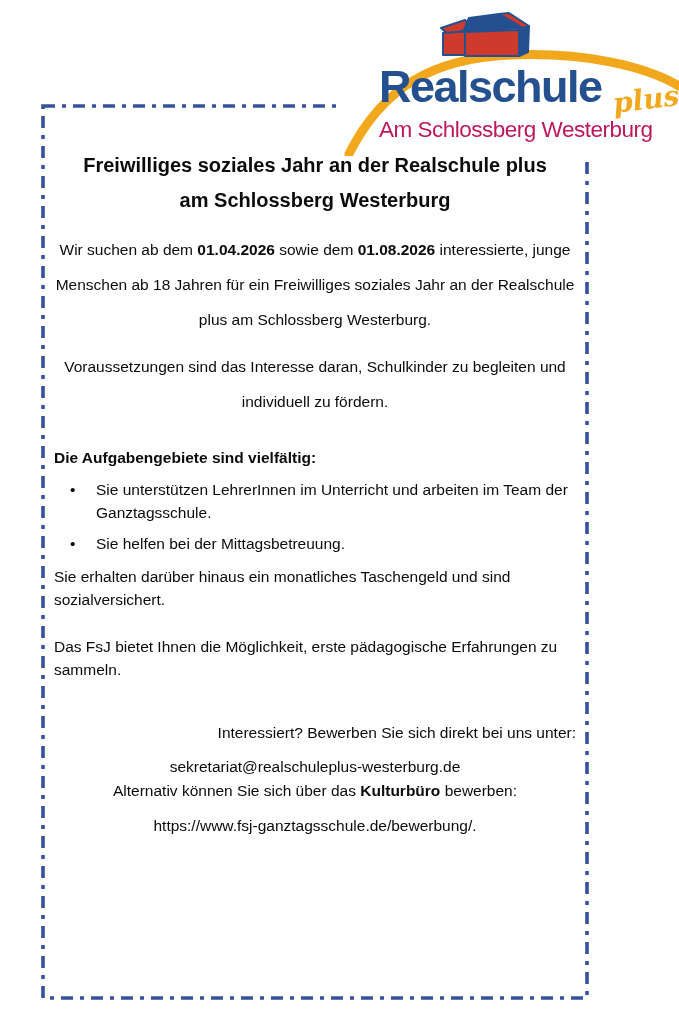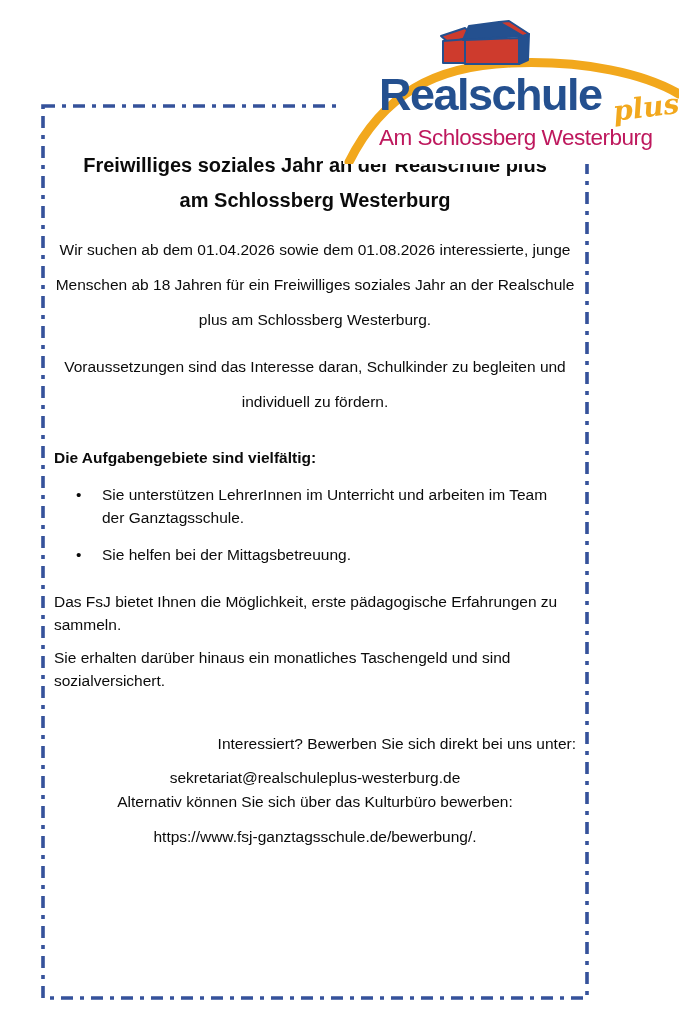--- a/index.html
+++ b/index.html
@@ -18,21 +18,21 @@
     position: absolute;
     left: 41px;
     top: 104px;
     z-index: 1;
   }
 
   
   .logo {
     position: absolute;
     left: 343px;
-    top: 12px;
+    top: 4px;
     width: 336px;
     height: 152px;
     background: #ffffff;
     z-index: 3;
   }
   .logo-art { position: absolute; left: 0; top: 0; }
   .logo-name {
     position: absolute;
     left: 36px;
     top: 60px;
@@ -100,42 +100,42 @@
   }
   ul.tasks {
     list-style: none;
     margin: 9px 0 0 0;
     padding: 0;
   }
   ul.tasks li {
     position: relative;
     padding-left: 34px;
     line-height: 23px;
-    margin: 14px;
+    margin: 8px;
   }
   ul.tasks li::before {
     content: "•";
     position: absolute;
     left: 8px;
     top: 0;
   }
   .para-left { text-align: left; line-height: 23px; }
   .benefit1 { margin-top: 24px; }
   .benefit2 { margin-top: 10px; }
   .apply-heading { text-align: right; line-height: 24px; margin-top: 40px; }
   .apply-email   { text-align: center; line-height: 24px; margin-top: 10px; }
   .alt-line      { text-align: center; line-height: 24px; }
   .alt-url       { text-align: center; line-height: 24px; margin-top: 11px; }
   .closing {
     text-align: center;
     font-weight: bold;
     margin-top: 42px;
     line-height: 24px;
   }
-  .b { font-weight: normal; }
+  .b { font-weight: bold; }
   p { margin: 0; }
 </style>
 </head>
 <body>
 
 <div class="page">
 
   <svg class="frame-svg" width="548" height="896" aria-hidden="true">
     <rect x="2" y="2" width="544" height="892" fill="none" stroke="#35529B" stroke-width="3.6" stroke-dasharray="12 7 4 7"></rect>
   </svg>
@@ -175,22 +175,22 @@
 
     <p class="para-center para-req">Voraussetzungen sind das Interesse daran, Schulkinder zu begleiten und individuell zu fördern.</p>
 
     <p class="tasks-heading">Die Aufgabengebiete sind vielfältig:</p>
 
     <ul class="tasks">
       <li>Sie unterstützen LehrerInnen im Unterricht und arbeiten im Team der Ganztagsschule.</li>
       <li>Sie helfen bei der Mittagsbetreuung.</li>
     </ul>
 
+    <p class="para-left benefit2">Sie erhalten darüber hinaus ein monatliches Taschengeld und sind sozialversichert.</p>
     <p class="para-left benefit1">Das FsJ bietet Ihnen die Möglichkeit, erste pädagogische Erfahrungen zu sammeln.</p>
-    <p class="para-left benefit2">Sie erhalten darüber hinaus ein monatliches Taschengeld und sind sozialversichert.</p>
 
     <p class="apply-heading">Interessiert? Bewerben Sie sich direkt bei uns unter:</p>
     <p class="apply-email">sekretariat@realschuleplus-westerburg.de</p>
 
     <p class="alt-line"><span>Alternativ können Sie sich über das </span><span class="b">Kulturbüro</span><span> bewerben:</span></p>
     <p class="alt-url">https://www.fsj-ganztagsschule.de/bewerbung/.</p>
 
 
   </div>
 </div>

